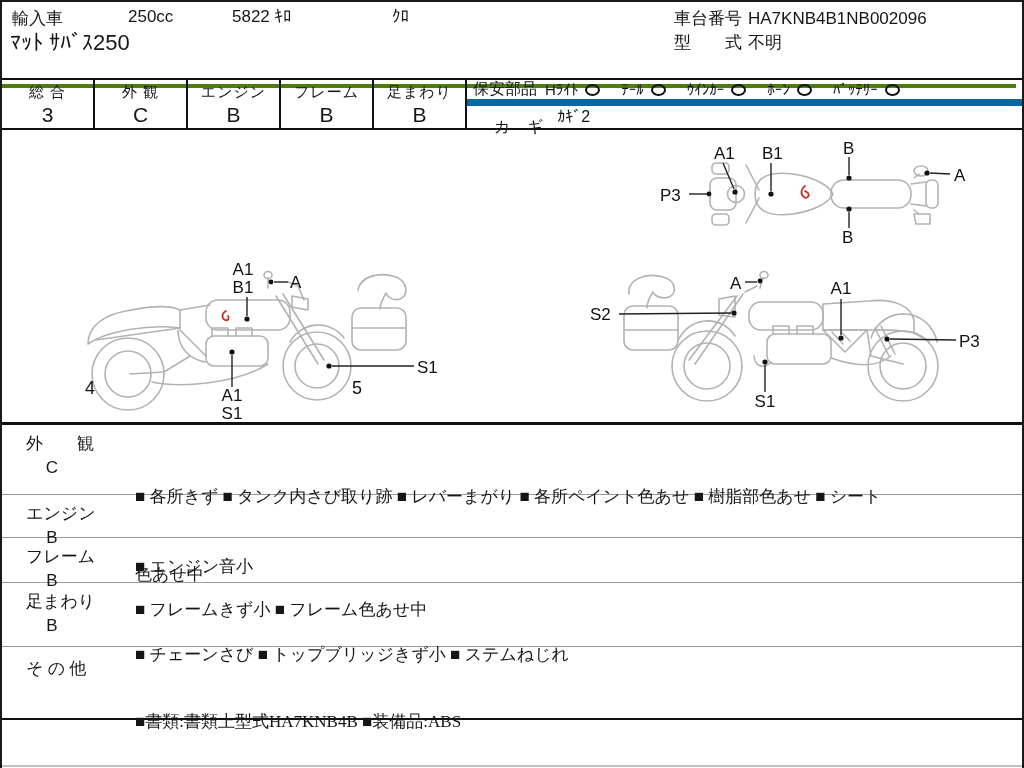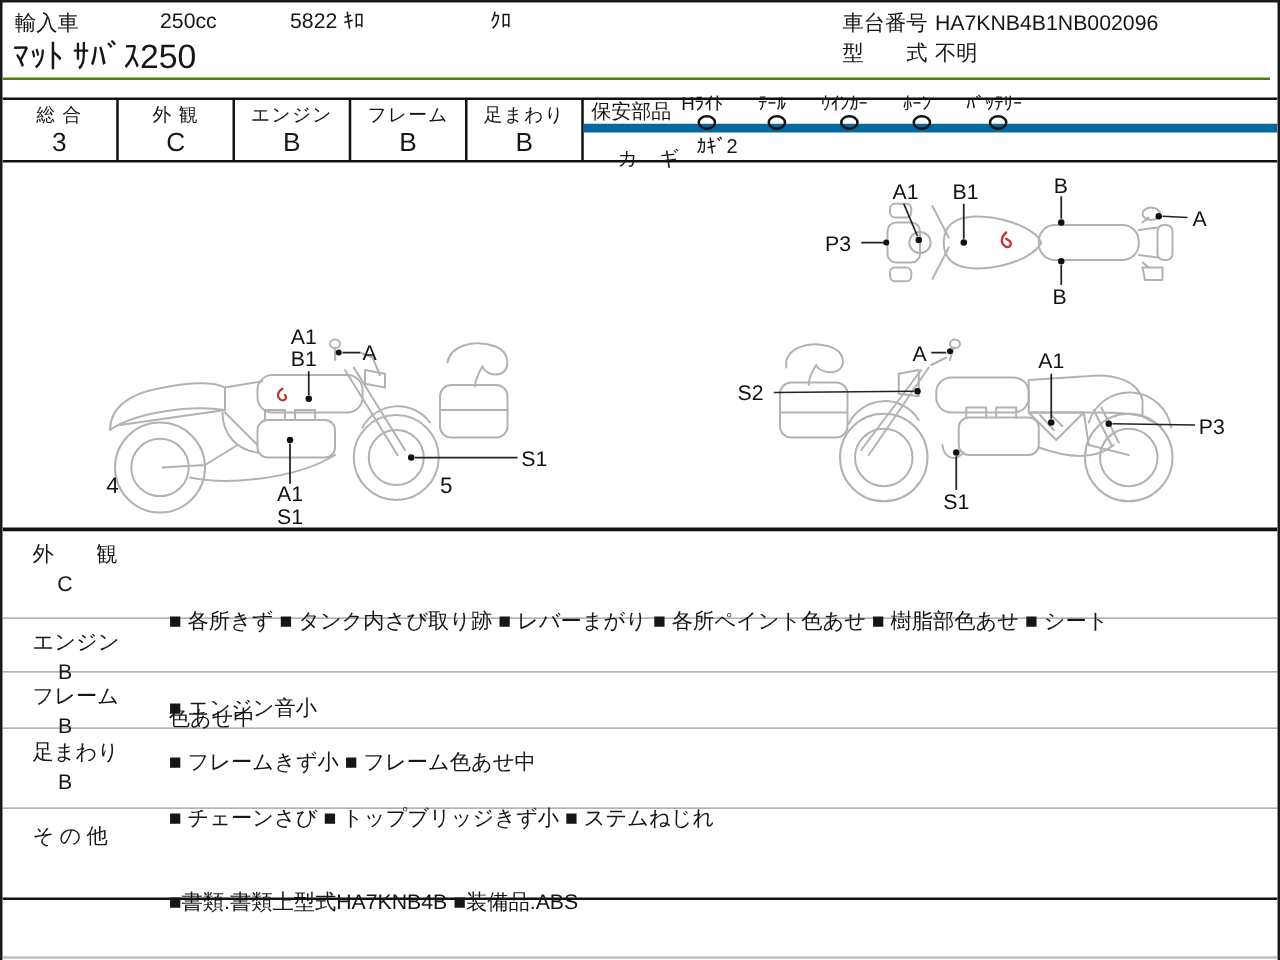--- a/index.html
+++ b/index.html
@@ -3,63 +3,63 @@
 <meta charset="utf-8">
 <style>
   * { margin:0; padding:0; box-sizing:border-box; }
   html,body { background:#e8e8e8; }
   .sheet {
     position:relative; width:1024px; height:768px; background:#ffffff;
     font-family:"Liberation Sans","DejaVu Sans",sans-serif; color:#161616;
     border:2px solid #1a1a1a; border-bottom:none; overflow:hidden;
   }
   
-  .header { position:absolute; top:0; left:0; right:6px; height:62px; border-bottom:2px solid #4d7c0f; }
+  .header { position:absolute; top:0; left:0; right:6px; height:86px; border-bottom:4px solid #4d7c0f; }
   .h-item { position:absolute; font-size:17px; white-space:nowrap; }
   .h-type   { left:10px;  top:5px; }
   .h-cc     { left:126px; top:5px; }
   .h-odo    { left:230px; top:5px; }
   .h-color  { left:390px; top:5px; }
-  .h-model  { left:8px;   top:28px; font-size:27px; }
+  .h-model  { left:8px;   top:28px; font-size:22px; }
   .h-right  { position:absolute; left:666px; top:5px; font-size:17px; line-height:23.5px; }
   .h-row { white-space:nowrap; }
   .h-label { display:inline-block; width:80px;text-align:center; }
   
   .grades {
     position:absolute; top:76px; left:0; right:0; height:52px;
     border-top:2px solid #111; border-bottom:2px solid #111; display:flex;
   }
   .gcell { width:93px; border-right:2px solid #111; text-align:center; padding-top:3px; }
   .gcell .glabel { font-size:15px; letter-spacing:1px; white-space:nowrap; }
   .gcell .gvalue { font-size:21px; margin-top:1px; }
   .safety { flex:1; display:flex; flex-direction:column; font-size:15px; }
   .safety-top { height:26px; border-bottom:7px solid #0369a1; display:flex; align-items:center; padding-left:6px; white-space:nowrap; }
   .safety-label { margin-right:8px; font-size:16px; }
-  .s-item { display:flex; align-items:center; margin-right:21px;flex-direction:column; }
+  .s-item { display:flex; align-items:center; margin-right:21px; }
   .s-item .s-name { margin-right:7px; }
   .s-circle { display:inline-block; width:15px; height:12px; border:2px solid #111; border-radius:50%; }
   .safety-bottom { height:22px; display:flex; align-items:center; }
   .key-label { padding-left:27px; letter-spacing:6px; font-size:16px;margin-top:20px; }
   .key-value { margin-left:8px; font-size:16px; }
   
   .diagram { position:absolute; }
   svg text { font-family:"Liberation Sans","DejaVu Sans",sans-serif; font-size:17px; fill:#111; }
   svg .num { font-size:18px; }
   .art { fill:none; stroke:#b2b2b2; stroke-width:1.6; stroke-linejoin:round; stroke-linecap:round; }
   .lead { fill:none; stroke:#222; stroke-width:1.4; }
   .dot { fill:#111; stroke:none; }
   .dmg { fill:none; stroke:#c2342a; stroke-width:1.8; stroke-linecap:round; }
   
   .conditions { position:absolute; top:420px; left:0; right:0; border-top:3px solid #111; }
   .cond-row { display:flex; border-bottom:1px solid #9a9a9a; }
   .cond-row.last { border-bottom:2px solid #111; }
   .cond-left { width:133px; padding-top:7px; font-size:17px; }
   .cond-name { padding-left:24px; white-space:pre; }
   .cond-grade { width:100px; text-align:center; font-size:17px; margin-top:3px; }
-  .cond-text { flex:1; padding-top:7px; font-size:17px; line-height:26px; white-space:pre-wrap; }
+  .cond-text { flex:1; padding-top:7px; font-size:17px; line-height:26px; white-space:pre-wrap;font-family:Liberation Serif, serif; }
   .bottom-strip { position:absolute; left:0; right:0; top:763px; height:2px; background:#c0c0c0; }
 </style>
 </head>
 <body>
 
 <div class="sheet">
 
   <div class="header">
     <div class="h-item h-type">輸入車</div>
     <div class="h-item h-cc">250cc</div>

